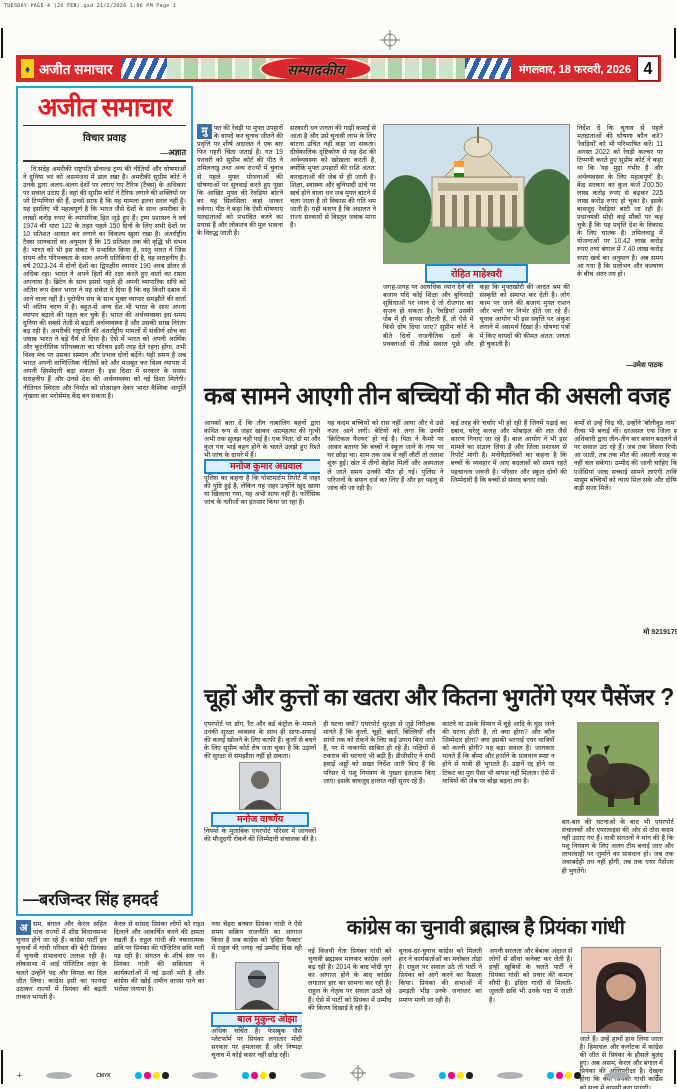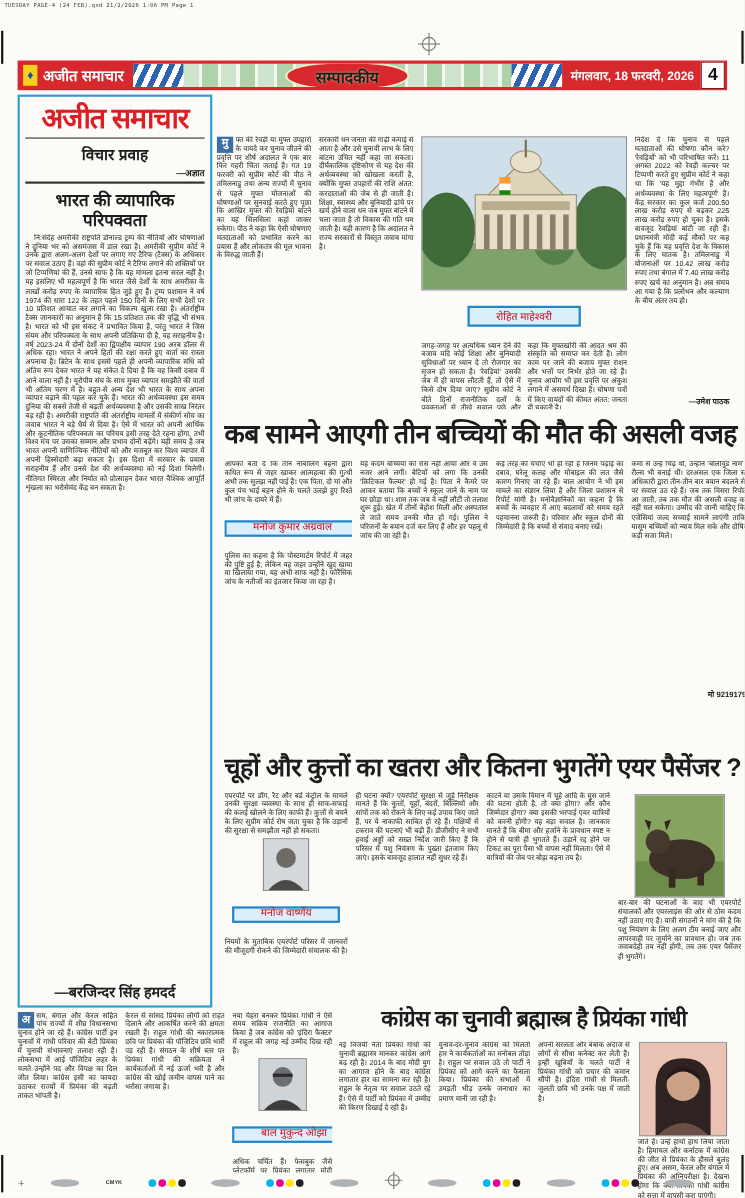--- a/index.html
+++ b/index.html
@@ -10,50 +10,50 @@
   .slug{left:4px;top:2px;font:5px "DejaVu Sans Mono",monospace;color:#3a3a3a;letter-spacing:.3px;}
   
   .regmark{width:20px;height:20px;}
   .cropv{width:2px;background:#111;}
   .plus{color:#555;font:8px "DejaVu Sans",sans-serif;}
   
   .hdr{left:16px;top:55px;width:645px;height:27px;background:#d7282d;display:flex;align-items:center;}
   .hdr .logo{width:13px;height:19px;background:#f5d01c;margin-left:5px;display:flex;align-items:center;justify-content:center;
              color:#1c4fa0;font-size:11px;}
   .hdr .mast{color:#fff;font-weight:bold;font-size:13.5px;margin-left:5px;white-space:nowrap;}
-  .band{flex:1;height:21px;margin:10px 8px;background:#fff;position:relative;display:flex;align-items:center;overflow:hidden;}
+  .band{flex:1;height:21px;margin:10px 8px;background:#fff;position:relative;display:flex;align-items:center;overflow:hidden;font-style:italic;}
   .stripes{width:46px;height:100%;background:repeating-linear-gradient(115deg,#2c63b0 0 5px,#fff 5px 10px);}
   .checks{flex:1;height:100%;background:
       repeating-linear-gradient(90deg,#cfe4cc 0 14px,#f2f7f0 14px 17px,#aed3ab 17px 31px,#f2f7f0 31px 34px);}
   .oval{position:absolute;left:50%;top:50%;transform:translate(-50%,-50%);background:#d7282d;border:2px solid #f2e9c8;
         border-radius:50%/60%;padding:1px 26px;color:#14240f;font-weight:bold;font-size:14.5px;white-space:nowrap;
         text-shadow:0 0 2px #ffffffaa;}
   .hdr .date{color:#fff;font-weight:bold;font-size:11px;white-space:nowrap;margin-right:6px;}
   .hdr .pageno{width:20px;height:23px;background:#fff;color:#111;font-weight:bold;font-size:16px;
                display:flex;align-items:center;justify-content:center;margin-right:2px;border:1px solid #8a1417;}
   
   .leftbox{left:16px;top:86px;width:177px;height:830px;border:2px solid #2e9fd4;background:#fcfbf8;
            padding:4px 5px;box-sizing:border-box;display:flex;flex-direction:column;}
   .lb-mast{color:#e01c24;font-weight:bold;font-size:26px;text-align:center;line-height:30px;letter-spacing:-1px;}
   .rule{height:1px;background:#333;margin:3px 0;}
   .rule2{height:2px;background:#333;margin:3px 0;}
-  .vichar{font-weight:bold;font-size:14px;text-align:center;margin:1px 0 2px;}
+  .vichar{font-weight:bold;font-size:10px;text-align:center;margin:1px 0 2px;}
   .quote{font-size:8px;line-height:10px;text-align:justify;}
   .quoteby{font-weight:bold;font-size:8px;text-align:right;}
   .edtitle{font-weight:bold;font-size:15.5px;text-align:center;margin:4px 0 3px;line-height:18px;}
   .edbody{flex:1;font-size:6.5px;line-height:8.1px;text-align:justify;overflow:hidden;text-indent:8px;}
-  .edsign{font-weight:bold;font-size:13px;text-align:center;margin-top:3px;}
+  .edsign{font-weight:bold;font-size:16px;text-align:left;margin-top:3px;}
   
   .coltxt{font-size:6.5px;line-height:8.1px;text-align:justify;overflow:hidden;}
   .dcap{float:left;width:15px;height:15px;background:#3f6ea5;color:#fff;font-weight:bold;font-size:10px;
         display:flex;align-items:center;justify-content:center;margin:0 2px 1px 0;}
   .dcap2{float:left;width:15px;height:15px;background:#3f6ea5;color:#fff;font-weight:bold;font-size:10px;
         text-align:center;line-height:15px;margin:0 2px 1px 0;}
-  .abox{display:block;margin:14px auto;border:2px solid #1f86c9;background:#dbeefc;color:#c3111f;
-        font-weight:normal;font-size:9.5px;padding:1px 24px;white-space:nowrap;width:max-content;max-width:95%;}
+  .abox{display:block;margin:0 auto;border:2px solid #1f86c9;background:#dbeefc;color:#c3111f;
+        font-weight:bold;font-size:9.5px;padding:1px 24px;white-space:nowrap;width:max-content;max-width:95%;}
   .phone{font-weight:bold;font-size:7px;text-align:right;}
   .sign{font-weight:bold;font-size:7px;text-align:right;}
   .photoframe{border:1px solid #8c8c8c;background:#dfe8ee;}
   
   .a1h{left:197px;top:84px;width:466px;height:37px;font-weight:bold;font-size:28px;line-height:37px;
        text-align:center;white-space:nowrap;letter-spacing:-1px;}
   .a1body{left:197px;top:124px;width:466px;height:248px;display:flex;gap:7px;}
   .a1c{width:86px;height:100%;}
   .a1mid{width:187px;height:100%;display:flex;flex-direction:column;}
   .midtxt{flex:1;column-count:2;column-gap:6px;font-size:6.5px;line-height:8.1px;text-align:justify;overflow:hidden;}
@@ -105,21 +105,20 @@
     <span class="date">मंगलवार, 18 फरवरी, 2026</span>
     <span class="pageno">4</span>
   </div>
 
   <div class="abs leftbox">
     <div class="lb-mast">अजीत समाचार</div>
     <div class="rule"></div>
     <div class="vichar">विचार प्रवाह</div>
     <div class="quoteby">—अज्ञात</div>
     <div class="rule2"></div>
-    <div class="edtitle">भारत की व्यापारिक परिपक्वता</div>
     <div class="edbody">नि:संदेह अमरीकी राष्ट्रपति डोनाल्ड ट्रम्प की नीतियों और घोषणाओं ने दुनिया भर को असमंजस में डाल रखा है। अमरीकी सुप्रीम कोर्ट ने उनके द्वारा अलग-अलग देशों पर लगाए गए टैरिफ (टैक्स) के अधिकार पर सवाल उठाए हैं। वहां की सुप्रीम कोर्ट ने टैरिफ लगाने की शक्तियों पर जो टिप्पणियां की हैं, उनसे साफ है कि यह मामला इतना सरल नहीं है। यह इसलिए भी महत्वपूर्ण है कि भारत जैसे देशों के साथ अमरीका के लाखों करोड़ रुपए के व्यापारिक हित जुड़े हुए हैं। ट्रम्प प्रशासन ने वर्ष 1974 की धारा 122 के तहत पहले 150 दिनों के लिए सभी देशों पर 10 प्रतिशत आयात कर लगाने का विकल्प खुला रखा है। अंतर्राष्ट्रीय टैक्स जानकारों का अनुमान है कि 15 प्रतिशत तक की वृद्धि भी संभव है। भारत को भी इस संकट ने प्रभावित किया है, परंतु भारत ने जिस संयम और परिपक्वता के साथ अपनी प्रतिक्रिया दी है, वह सराहनीय है। वर्ष 2023-24 में दोनों देशों का द्विपक्षीय व्यापार 190 अरब डॉलर से अधिक रहा। भारत ने अपने हितों की रक्षा करते हुए वार्ता का रास्ता अपनाया है। ब्रिटेन के साथ इससे पहले ही अपनी व्यापारिक संधि को अंतिम रूप देकर भारत ने यह संकेत दे दिया है कि वह किसी दबाव में आने वाला नहीं है। यूरोपीय संघ के साथ मुक्त व्यापार समझौते की वार्ता भी अंतिम चरण में है। बहुत-से अन्य देश भी भारत के साथ अपना व्यापार बढ़ाने की पहल कर चुके हैं। भारत की अर्थव्यवस्था इस समय दुनिया की सबसे तेजी से बढ़ती अर्थव्यवस्था है और उसकी साख निरंतर बढ़ रही है। अमरीकी राष्ट्रपति की अंतर्राष्ट्रीय मामलों में संकीर्ण सोच का जवाब भारत ने बड़े धैर्य से दिया है। ऐसे में भारत को अपनी आर्थिक और कूटनीतिक परिपक्वता का परिचय इसी तरह देते रहना होगा, तभी विश्व मंच पर उसका सम्मान और प्रभाव दोनों बढ़ेंगे। यही समय है जब भारत अपनी वाणिज्यिक नीतियों को और मजबूत कर विश्व व्यापार में अपनी हिस्सेदारी बढ़ा सकता है। इस दिशा में सरकार के प्रयास सराहनीय हैं और उनसे देश की अर्थव्यवस्था को नई दिशा मिलेगी। नीतिगत स्थिरता और निर्यात को प्रोत्साहन देकर भारत वैश्विक आपूर्ति शृंखला का भरोसेमंद केंद्र बन सकता है।</div>
     <div class="edsign">—बरजिन्दर सिंह हमदर्द</div>
   </div>
 
   <div class="abs a1body">
     <div class="a1c coltxt">
       <span class="dcap">मु</span><span>फ्त की रेवड़ी या मुफ्त उपहारों के वायदे कर चुनाव जीतने की प्रवृत्ति पर शीर्ष अदालत ने एक बार फिर गहरी चिंता जताई है। गत 19 फरवरी को सुप्रीम कोर्ट की पीठ ने तमिलनाडु तथा अन्य राज्यों में चुनाव से पहले मुफ्त योजनाओं की घोषणाओं पर सुनवाई करते हुए पूछा कि आखिर मुफ्त की रेवड़ियां बांटने का यह सिलसिला कहां जाकर रुकेगा। पीठ ने कहा कि ऐसी घोषणाएं मतदाताओं को प्रभावित करने का प्रयास हैं और लोकतंत्र की मूल भावना के विरुद्ध जाती हैं।</span>
     </div>
     <div class="a1c coltxt">सरकारी धन जनता की गाढ़ी कमाई से आता है और उसे चुनावी लाभ के लिए बांटना उचित नहीं कहा जा सकता। दीर्घकालिक दृष्टिकोण से यह देश की अर्थव्यवस्था को खोखला करती है, क्योंकि मुफ्त उपहारों की राशि अंतत: करदाताओं की जेब से ही जाती है। शिक्षा, स्वास्थ्य और बुनियादी ढांचे पर खर्च होने वाला धन जब मुफ्त बांटने में चला जाता है तो विकास की गति थम जाती है। यही कारण है कि अदालत ने राज्य सरकारों से विस्तृत जवाब मांगा है।</div>
     <div class="a1mid">

